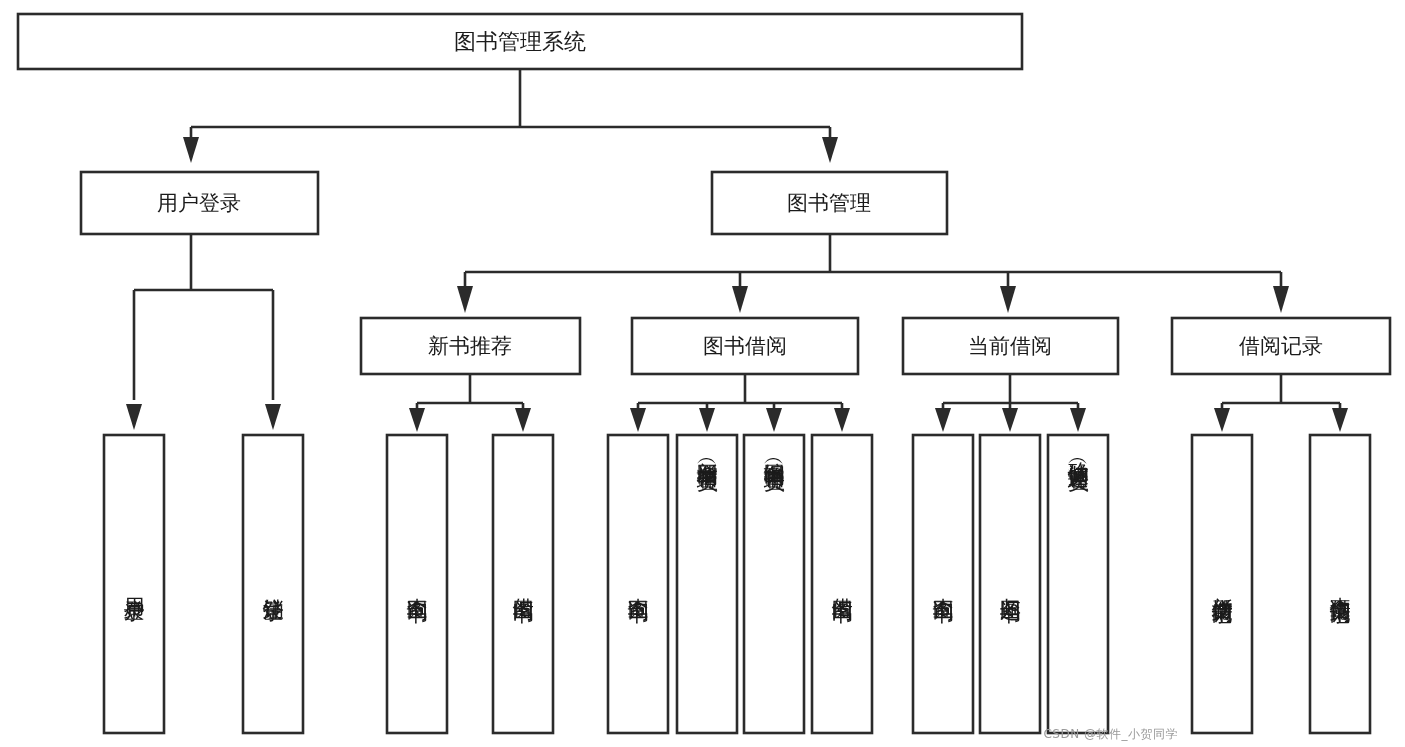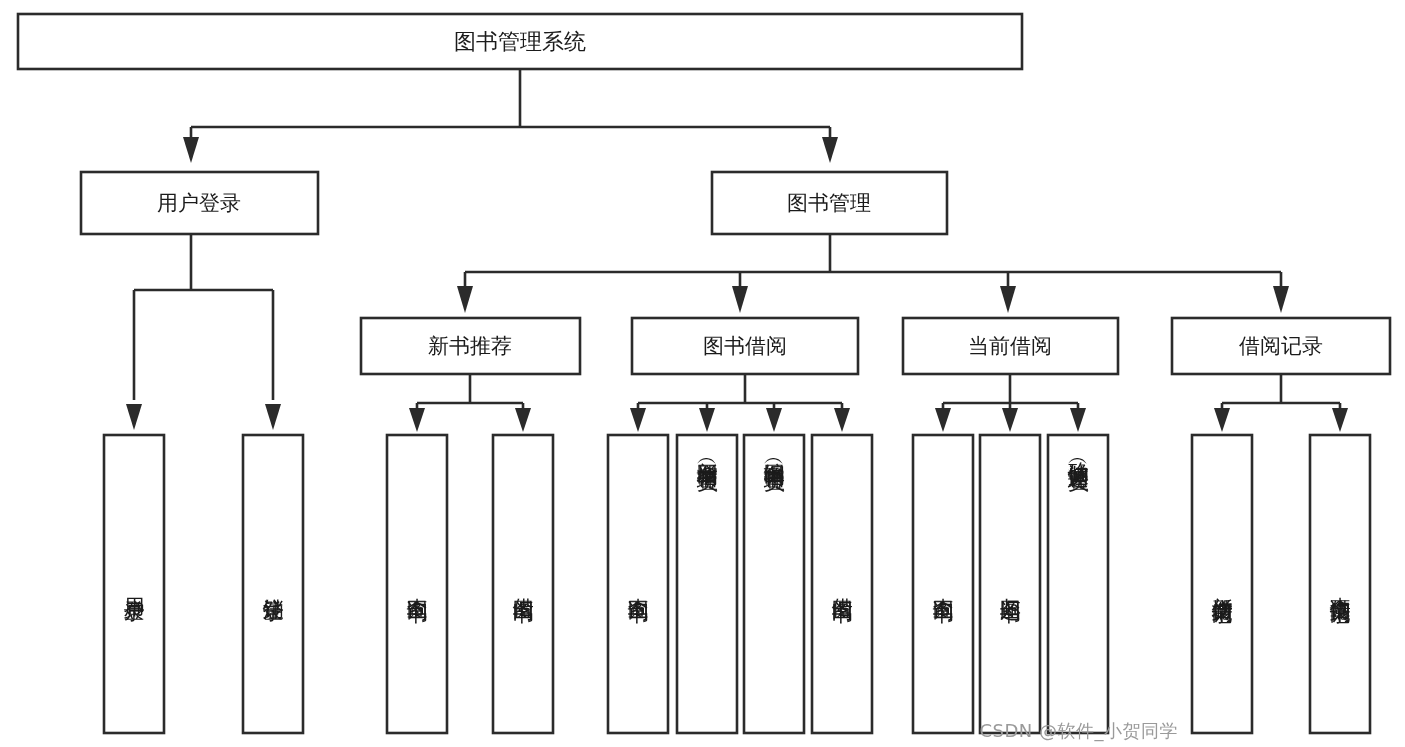--- a/index.html
+++ b/index.html
@@ -72,21 +72,21 @@
     text-orientation: upright;
     letter-spacing: 1.5px;
     white-space: nowrap;
     text-align: center;
   }
   .watermark {
     position: absolute;
     right: 8px;
     bottom: 4px;
     font-family: "DejaVu Sans", "Liberation Sans", sans-serif;
-    font-size: 18px;
+    font-size: 12px;
     color: #9a9a9a;
     white-space: nowrap;
     letter-spacing: 0.5px;
   }
 </style>
 </head>
 <body>
 
 <div id="diagram-root">
 

